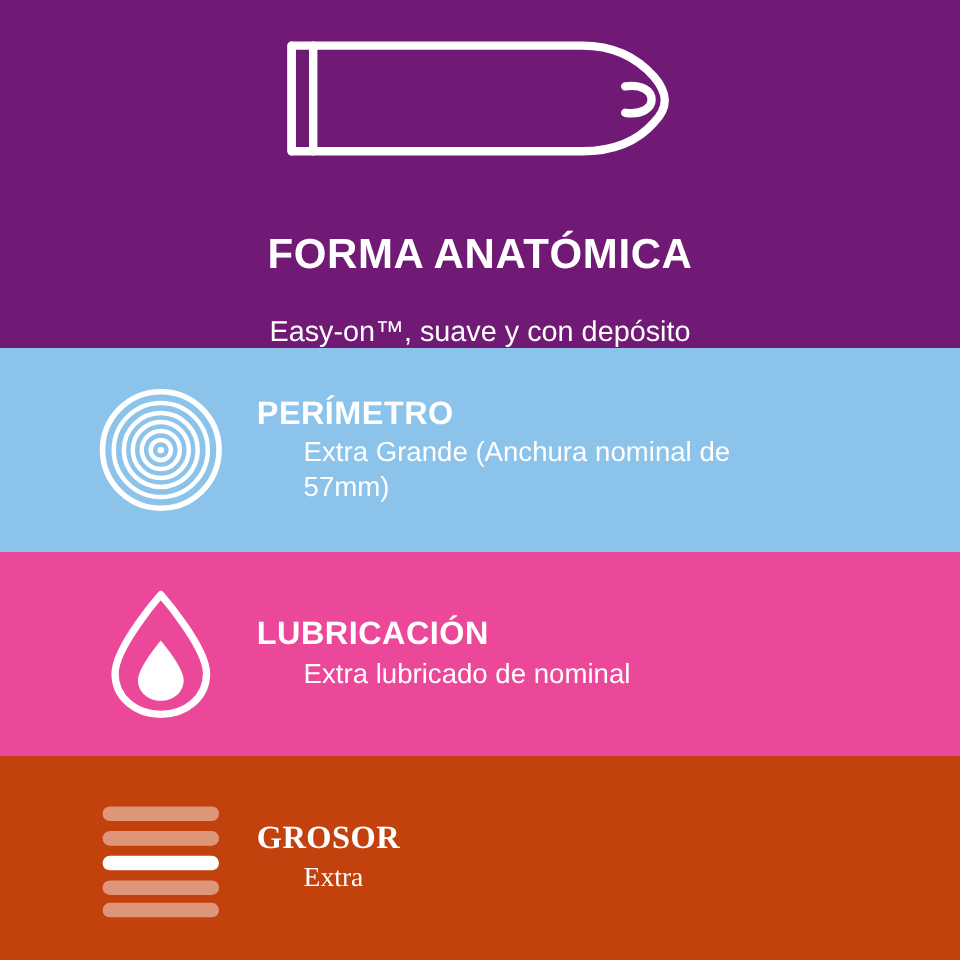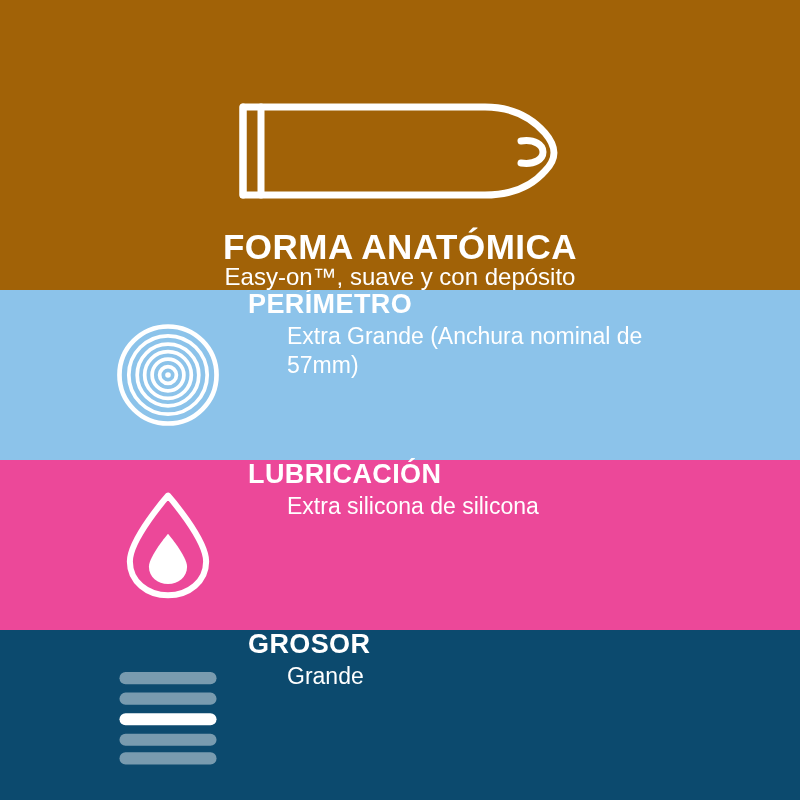--- a/index.html
+++ b/index.html
@@ -15,27 +15,27 @@
   }
   .infographic {
     width: 800px;
     height: 800px;
     display: flex;
     flex-direction: column;
   }
 
   
   .hero {
-    background: #a16207;
+    background: #701a75;
     height: 290px;
     flex: 0 0 290px;
     display: flex;
     flex-direction: column;
     align-items: center;
-    justify-content: flex-end;
+    justify-content: space-between;
     padding-top: 26px;
     box-sizing: border-box;
     position: relative;
   }
   .hero-icon {
     width: 330px;
     height: 112px;
     display: block;
   }
   .hero-title {
@@ -52,27 +52,28 @@
     font-size: 24px;
     font-weight: normal;
     margin-top: 0;
     text-align: center;
     line-height: 1.1;
   }
 
   
   .row {
     display: flex;
+    align-items: center;
     box-sizing: border-box;
-    padding-left: 108px;
+    padding-left: 74px;
     height: 170px;
   }
   .row.perimetro { background: #8cc3ea; flex: 0 0 170px; }
   .row.lubricacion { background: #ec4899; flex: 0 0 170px; }
-  .row.grosor { background: #0c4a6e; flex: 0 0 170px; height: 170px; }
+  .row.grosor { background: #c2410c; flex: 0 0 170px; height: 170px; font-family: Liberation Serif, serif; }
 
   .row-icon {
     width: 120px;
     flex: 0 0 120px;
     display: flex;
     align-items: center;
     justify-content: center;
   }
   .row-text {
     margin-left: 20px;
@@ -131,33 +132,33 @@
 
   <div class="row lubricacion">
     <div class="row-icon">
       <svg viewBox="0 0 120 130" width="104" height="114" xmlns="http://www.w3.org/2000/svg">
         <path d="M60 8 C60 8 16 58 16 84 C16 107 36 123 60 123 C84 123 104 107 104 84 C104 58 60 8 60 8 Z" fill="none" stroke="#ffffff" stroke-width="7" stroke-linejoin="round"></path>
         <path d="M60 52 C60 52 38 78 38 90 C38 102 48 110 60 110 C72 110 82 102 82 90 C82 78 60 52 60 52 Z" fill="#ffffff"></path>
       </svg>
     </div>
     <div class="row-text">
       <div class="row-title">LUBRICACIÓN</div>
-      <div class="row-desc">Extra silicona de silicona</div>
+      <div class="row-desc">Extra lubricado de nominal</div>
     </div>
   </div>
 
   <div class="row grosor">
     <div class="row-icon">
       <svg viewBox="0 0 120 120" width="112" height="112" xmlns="http://www.w3.org/2000/svg">
         <rect x="8" y="14" width="104" height="13" rx="6.5" fill="#ffffff" opacity="0.45"></rect>
         <rect x="8" y="36" width="104" height="13" rx="6.5" fill="#ffffff" opacity="0.45"></rect>
         <rect x="8" y="58" width="104" height="13" rx="6.5" fill="#ffffff"></rect>
         <rect x="8" y="80" width="104" height="13" rx="6.5" fill="#ffffff" opacity="0.45"></rect>
         <rect x="8" y="100" width="104" height="13" rx="6.5" fill="#ffffff" opacity="0.45"></rect>
       </svg>
     </div>
     <div class="row-text">
       <div class="row-title">GROSOR</div>
-      <div class="row-desc">Grande</div>
+      <div class="row-desc">Extra</div>
     </div>
   </div>
 
 </div>
 
 </body></html>

